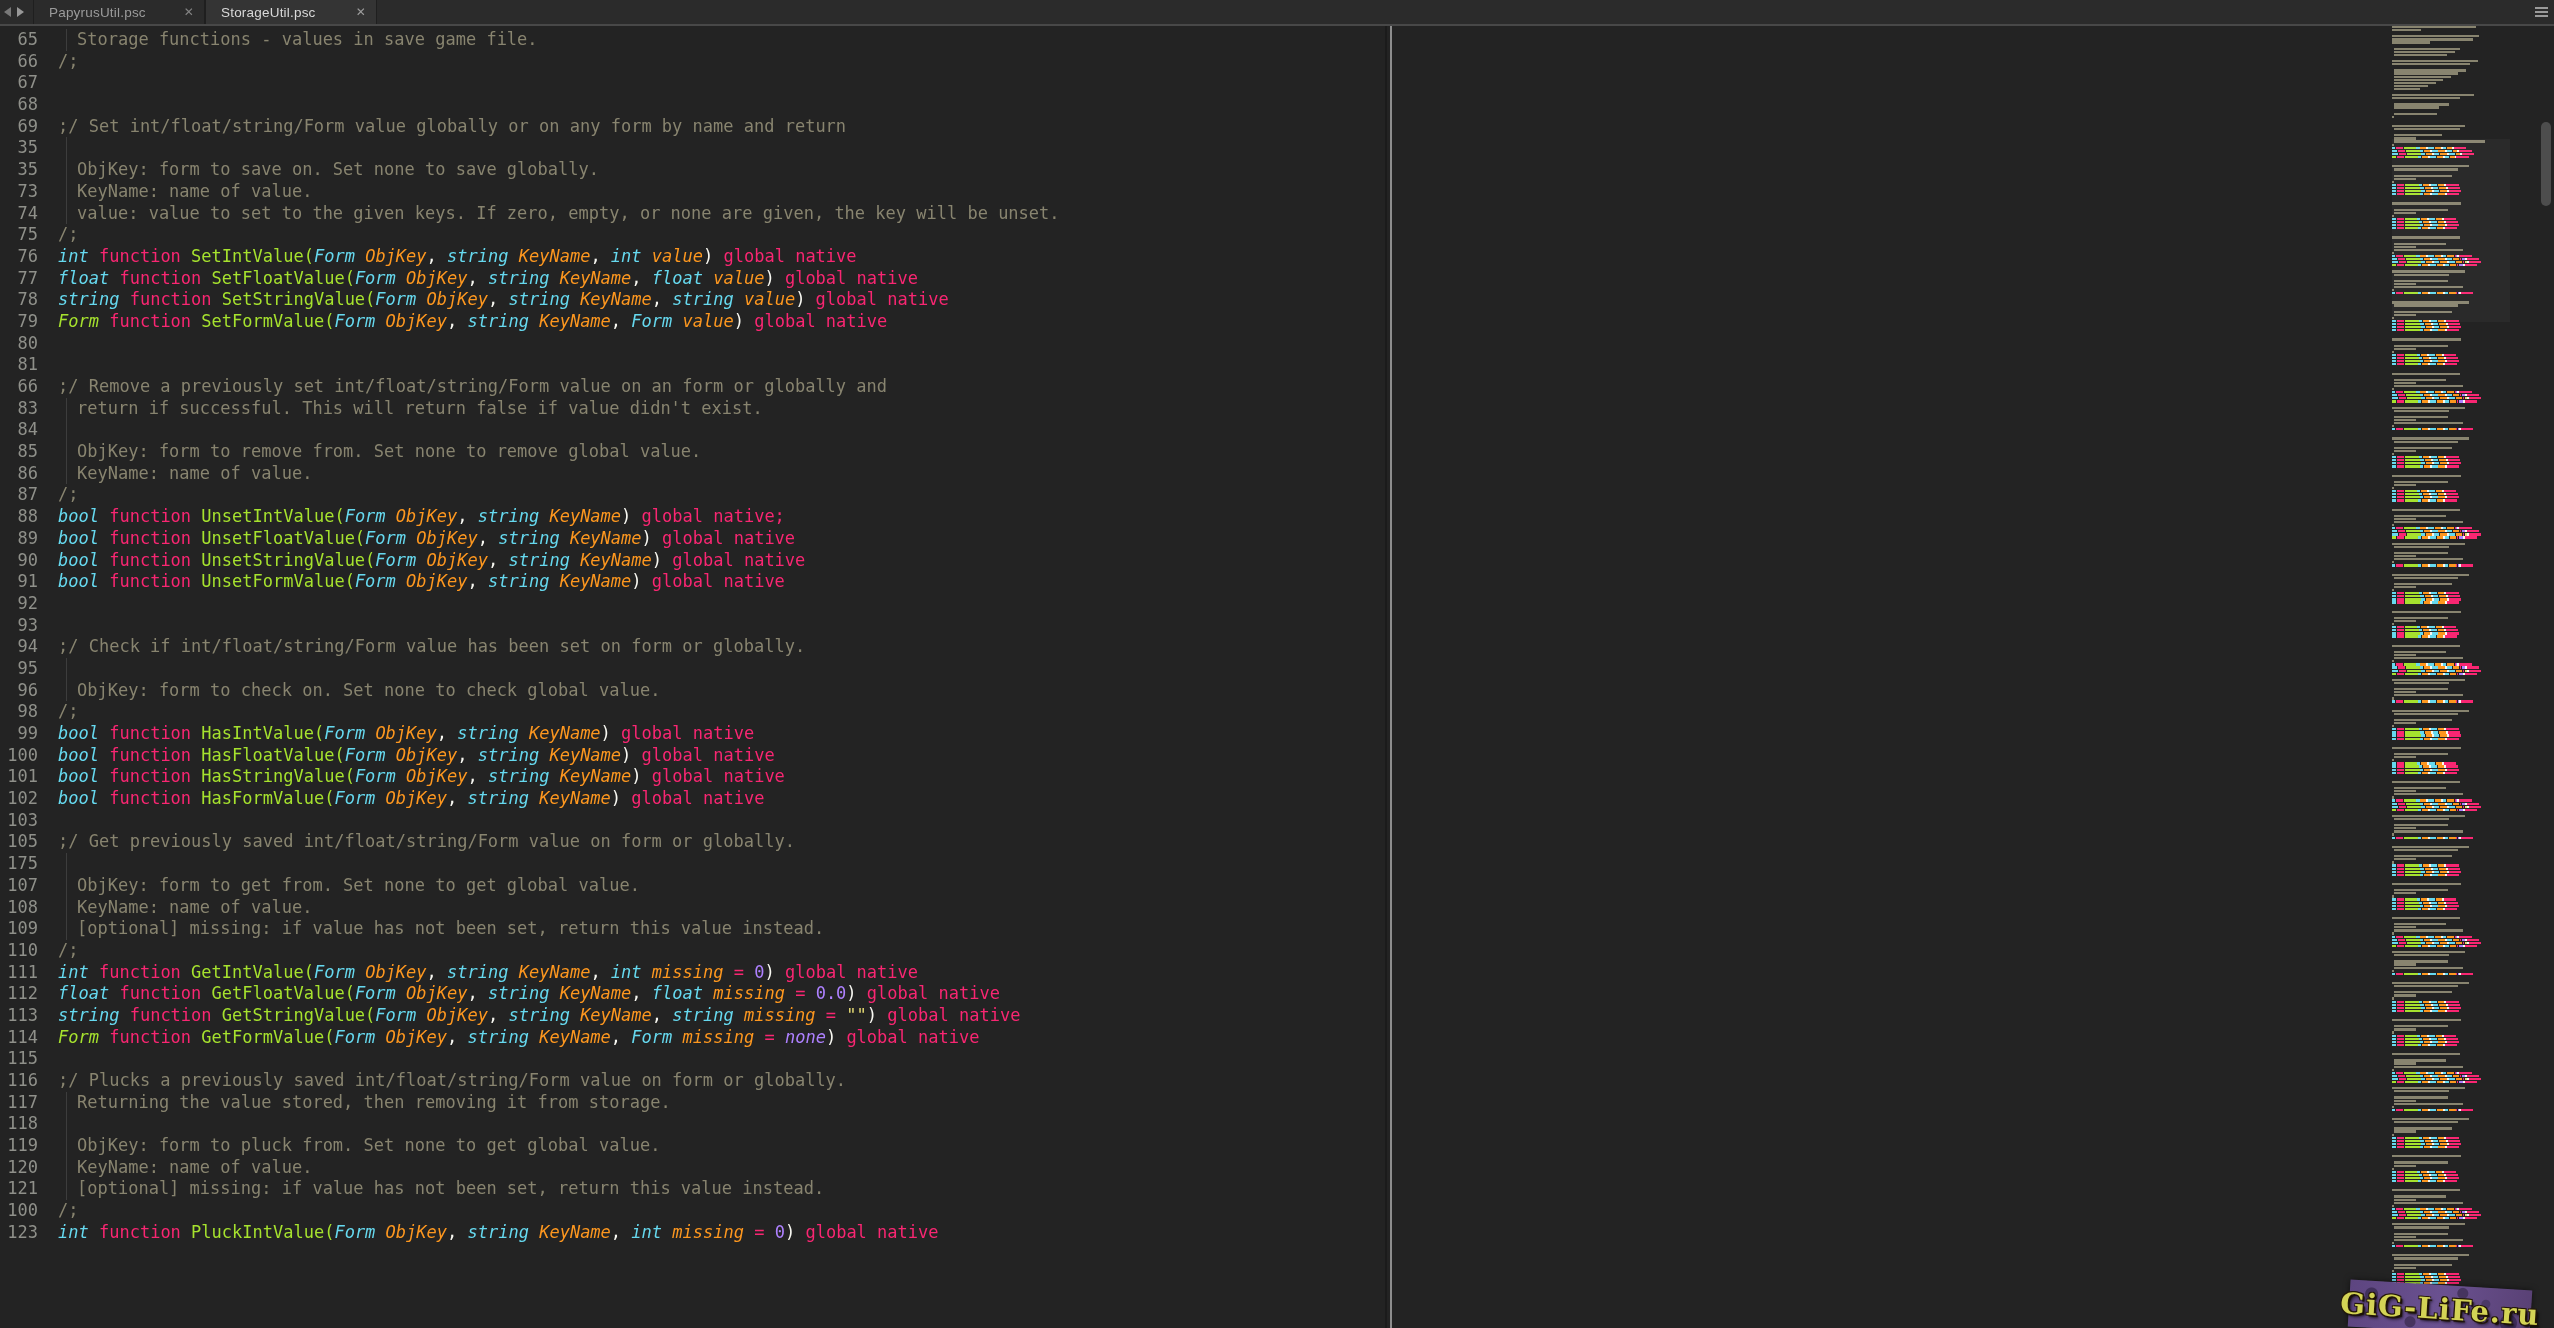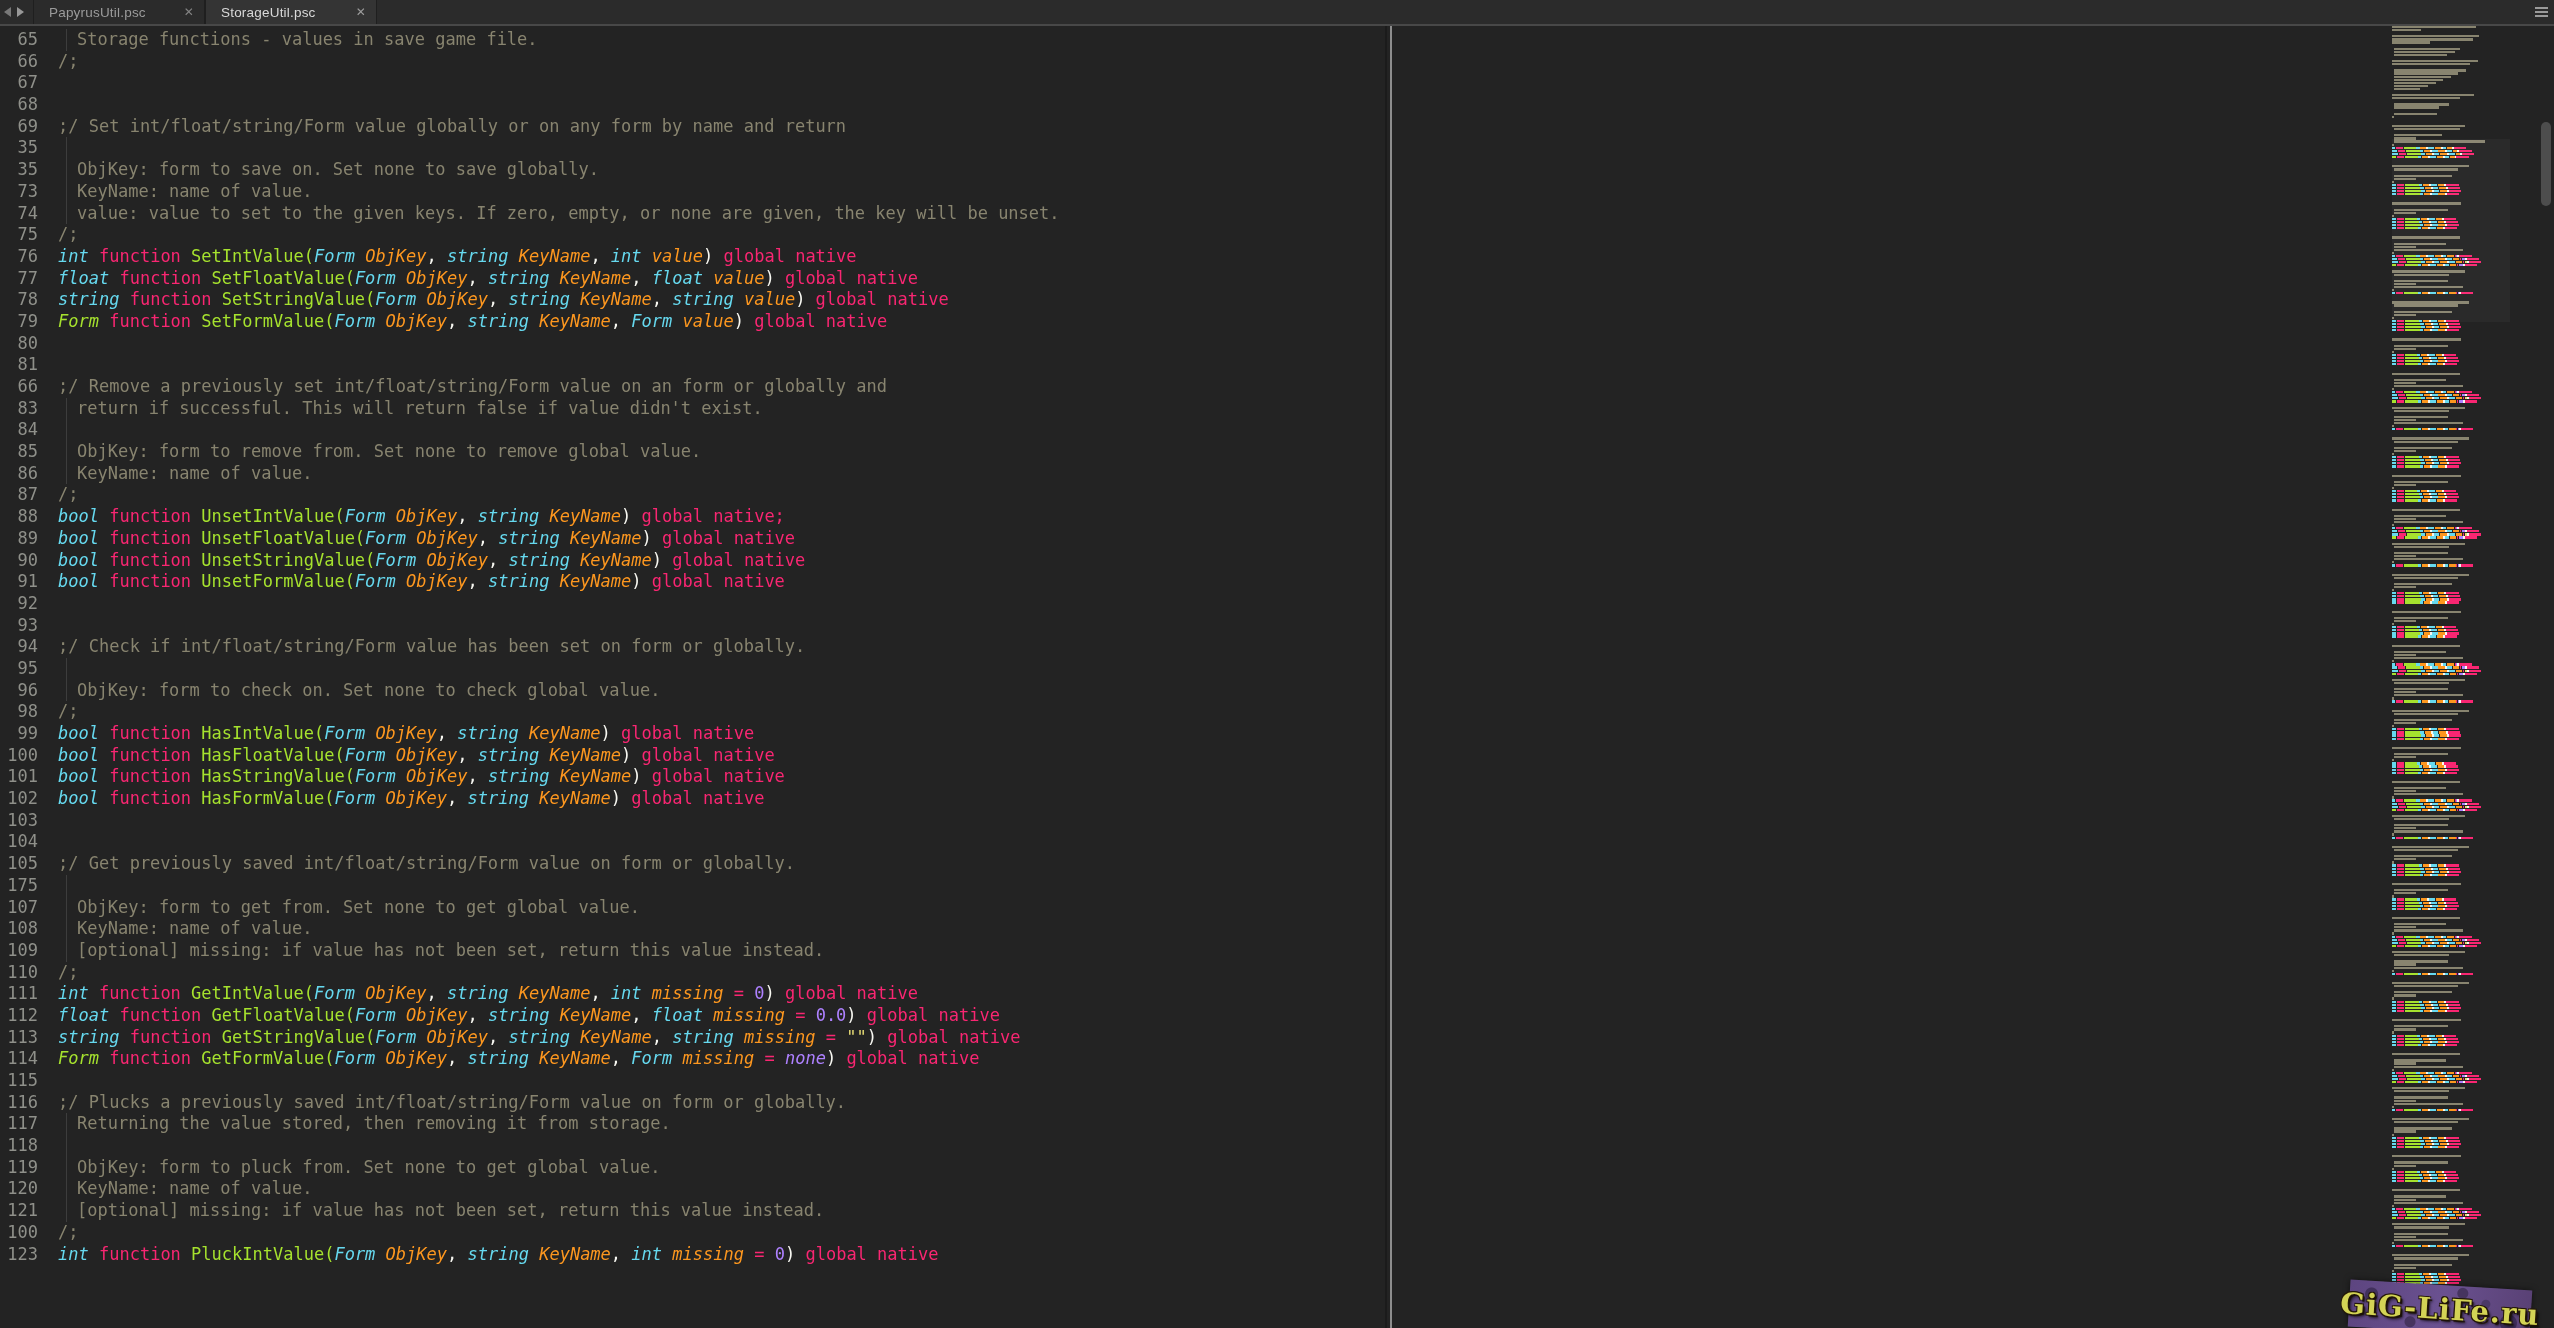--- a/index.html
+++ b/index.html
@@ -135,21 +135,20 @@
       <div class="line"><span class="ln">93</span><span class="lc"></span></div>
       <div class="line"><span class="ln">94</span><span class="lc"><span class="tok c">;/ Check if int/float/string/Form value has been set on form or globally.</span></span></div>
       <div class="line"><span class="ln">95</span><span class="lc"><span class="tok w"></span></span></div>
       <div class="line"><span class="ln">96</span><span class="lc"><span class="tok w"></span><span class="tok c">ObjKey: form to check on. Set none to check global value.</span></span></div>
       <div class="line"><span class="ln">98</span><span class="lc"><span class="tok c">/;</span></span></div>
       <div class="line"><span class="ln">99</span><span class="lc"><span class="tok t">bool</span><span class="tok d"> </span><span class="tok k">function</span><span class="tok d"> </span><span class="tok f">HasIntValue(</span><span class="tok t">Form</span><span class="tok d"> </span><span class="tok p">ObjKey</span><span class="tok d">, </span><span class="tok t">string</span><span class="tok d"> </span><span class="tok p">KeyName</span><span class="tok d">) </span><span class="tok k">global native</span></span></div>
       <div class="line"><span class="ln">100</span><span class="lc"><span class="tok t">bool</span><span class="tok d"> </span><span class="tok k">function</span><span class="tok d"> </span><span class="tok f">HasFloatValue(</span><span class="tok t">Form</span><span class="tok d"> </span><span class="tok p">ObjKey</span><span class="tok d">, </span><span class="tok t">string</span><span class="tok d"> </span><span class="tok p">KeyName</span><span class="tok d">) </span><span class="tok k">global native</span></span></div>
       <div class="line"><span class="ln">101</span><span class="lc"><span class="tok t">bool</span><span class="tok d"> </span><span class="tok k">function</span><span class="tok d"> </span><span class="tok f">HasStringValue(</span><span class="tok t">Form</span><span class="tok d"> </span><span class="tok p">ObjKey</span><span class="tok d">, </span><span class="tok t">string</span><span class="tok d"> </span><span class="tok p">KeyName</span><span class="tok d">) </span><span class="tok k">global native</span></span></div>
       <div class="line"><span class="ln">102</span><span class="lc"><span class="tok t">bool</span><span class="tok d"> </span><span class="tok k">function</span><span class="tok d"> </span><span class="tok f">HasFormValue(</span><span class="tok t">Form</span><span class="tok d"> </span><span class="tok p">ObjKey</span><span class="tok d">, </span><span class="tok t">string</span><span class="tok d"> </span><span class="tok p">KeyName</span><span class="tok d">) </span><span class="tok k">global native</span></span></div>
       <div class="line"><span class="ln">103</span><span class="lc"></span></div>
-      <div class="line"><span class="ln">104</span><span class="lc"></span></div>
       <div class="line"><span class="ln">105</span><span class="lc"><span class="tok c">;/ Get previously saved int/float/string/Form value on form or globally.</span></span></div>
       <div class="line"><span class="ln">175</span><span class="lc"><span class="tok w"></span></span></div>
       <div class="line"><span class="ln">107</span><span class="lc"><span class="tok w"></span><span class="tok c">ObjKey: form to get from. Set none to get global value.</span></span></div>
       <div class="line"><span class="ln">108</span><span class="lc"><span class="tok w"></span><span class="tok c">KeyName: name of value.</span></span></div>
       <div class="line"><span class="ln">109</span><span class="lc"><span class="tok w"></span><span class="tok c">[optional] missing: if value has not been set, return this value instead.</span></span></div>
       <div class="line"><span class="ln">110</span><span class="lc"><span class="tok c">/;</span></span></div>
       <div class="line"><span class="ln">111</span><span class="lc"><span class="tok t">int</span><span class="tok d"> </span><span class="tok k">function</span><span class="tok d"> </span><span class="tok f">GetIntValue(</span><span class="tok t">Form</span><span class="tok d"> </span><span class="tok p">ObjKey</span><span class="tok d">, </span><span class="tok t">string</span><span class="tok d"> </span><span class="tok p">KeyName</span><span class="tok d">, </span><span class="tok t">int</span><span class="tok d"> </span><span class="tok p">missing</span><span class="tok d"> </span><span class="tok k">=</span><span class="tok d"> </span><span class="tok n">0</span><span class="tok d">) </span><span class="tok k">global native</span></span></div>
       <div class="line"><span class="ln">112</span><span class="lc"><span class="tok t">float</span><span class="tok d"> </span><span class="tok k">function</span><span class="tok d"> </span><span class="tok f">GetFloatValue(</span><span class="tok t">Form</span><span class="tok d"> </span><span class="tok p">ObjKey</span><span class="tok d">, </span><span class="tok t">string</span><span class="tok d"> </span><span class="tok p">KeyName</span><span class="tok d">, </span><span class="tok t">float</span><span class="tok d"> </span><span class="tok p">missing</span><span class="tok d"> </span><span class="tok k">=</span><span class="tok d"> </span><span class="tok n">0.0</span><span class="tok d">) </span><span class="tok k">global native</span></span></div>
       <div class="line"><span class="ln">113</span><span class="lc"><span class="tok t">string</span><span class="tok d"> </span><span class="tok k">function</span><span class="tok d"> </span><span class="tok f">GetStringValue(</span><span class="tok t">Form</span><span class="tok d"> </span><span class="tok p">ObjKey</span><span class="tok d">, </span><span class="tok t">string</span><span class="tok d"> </span><span class="tok p">KeyName</span><span class="tok d">, </span><span class="tok t">string</span><span class="tok d"> </span><span class="tok p">missing</span><span class="tok d"> </span><span class="tok k">=</span><span class="tok d"> </span><span class="tok s">""</span><span class="tok d">) </span><span class="tok k">global native</span></span></div>
       <div class="line"><span class="ln">114</span><span class="lc"><span class="tok g">Form</span><span class="tok d"> </span><span class="tok k">function</span><span class="tok d"> </span><span class="tok f">GetFormValue(</span><span class="tok t">Form</span><span class="tok d"> </span><span class="tok p">ObjKey</span><span class="tok d">, </span><span class="tok t">string</span><span class="tok d"> </span><span class="tok p">KeyName</span><span class="tok d">, </span><span class="tok t">Form</span><span class="tok d"> </span><span class="tok p">missing</span><span class="tok d"> </span><span class="tok k">=</span><span class="tok d"> </span><span class="tok u">none</span><span class="tok d">) </span><span class="tok k">global native</span></span></div>

